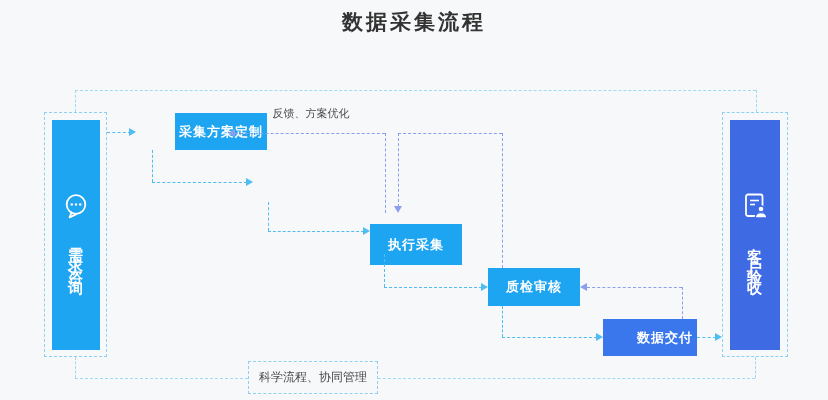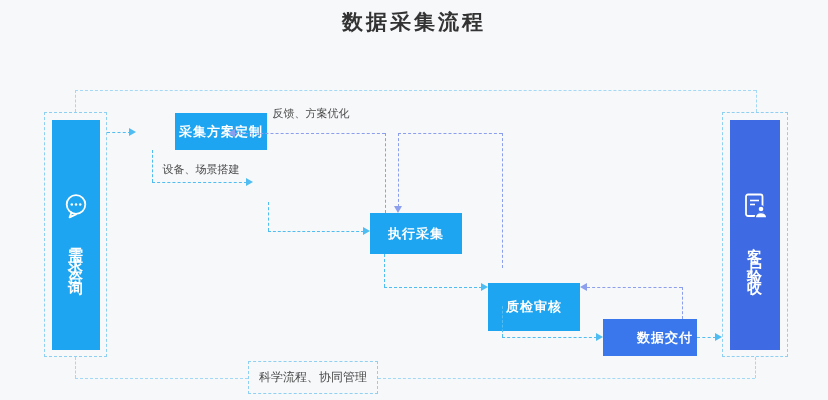--- a/index.html
+++ b/index.html
@@ -82,22 +82,22 @@
         <line x1="10" y1="9.5" x2="19" y2="9.5" stroke="#ffffff" stroke-width="1.6"></line>
         <line x1="10" y1="13.5" x2="15" y2="13.5" stroke="#ffffff" stroke-width="1.6"></line>
         <circle cx="21" cy="18" r="3" fill="#ffffff" stroke="var(--client_blue)" stroke-width="1.4"></circle>
         <path d="M15.2 27 c0-3.4 2.6-5.4 5.8-5.4 s5.8 2 5.8 5.4 z" fill="#ffffff" stroke="var(--client_blue)" stroke-width="1.4"></path>
       </svg>
     </span>
     <span class="vtext">客户验收</span>
   </div>
 
   <div class="step" style="left:136px;top:113px;width:92px;height:37px;margin-left:39px;">采集方案定制</div>
-  <div class="step" style="left:370px;top:213px;width:92px;height:41px;">执行采集</div>
-  <div class="step" style="left:488px;top:283px;width:92px;height:48px;">质检审核</div>
+  <div class="step" style="left:370px;top:224px;width:92px;height:41px;">执行采集</div>
+  <div class="step" style="left:488px;top:268px;width:92px;height:38px;">质检审核</div>
   <div class="step deliver" style="left:603px;top:319px;width:94px;height:37px;padding-left:30px;">数据交付</div>
 
   <div class="hline" style="left:107px;top:132px;width:24px;"></div>
   <div class="arr arr-r" style="left:129px;top:128px;"></div>
 
   <div class="vline" style="left:152px;top:150px;height:32px;"></div>
   <div class="hline" style="left:152px;top:182px;width:95px;"></div>
   <div class="arr arr-r" style="left:246px;top:178px;"></div>
 
   <div class="vline" style="left:268px;top:202px;height:29px;"></div>
@@ -122,15 +122,14 @@
   <div class="vline purple" style="left:502px;top:133px;height:135px;"></div>
   <div class="hline purple" style="left:398px;top:133px;width:104px;"></div>
   <div class="vline purple" style="left:398px;top:133px;height:74px;"></div>
   <div class="arr arr-d" style="left:394px;top:206px;"></div>
 
   <div class="vline purple" style="left:682px;top:287px;height:32px;"></div>
   <div class="hline purple" style="left:587px;top:287px;width:95px;"></div>
   <div class="arr arr-l" style="left:580px;top:283px;"></div>
 
   <div class="elabel" style="left:251px;top:106px;width:120px;">反馈、方案优化</div>
-  <div class="elabel" style="left:152px;top:162px;width:98px;">设备、场景搭建</div>
 
 </div>
 
 </body></html>

